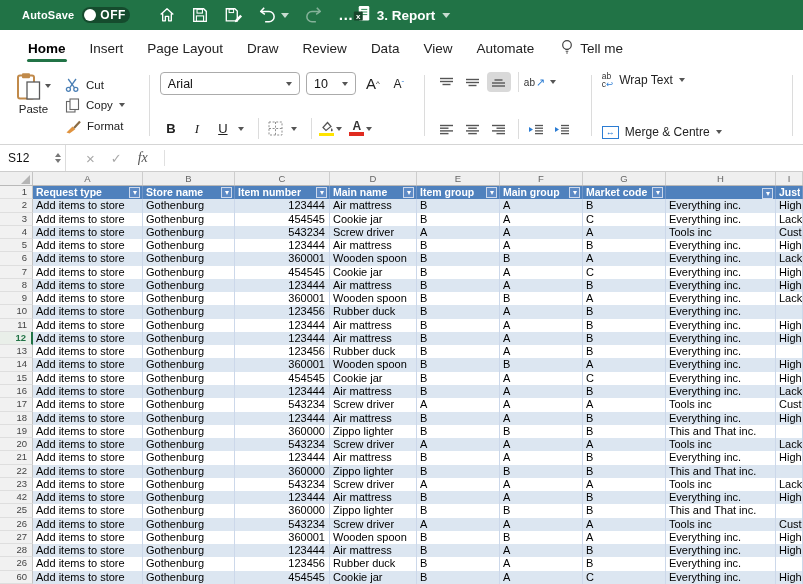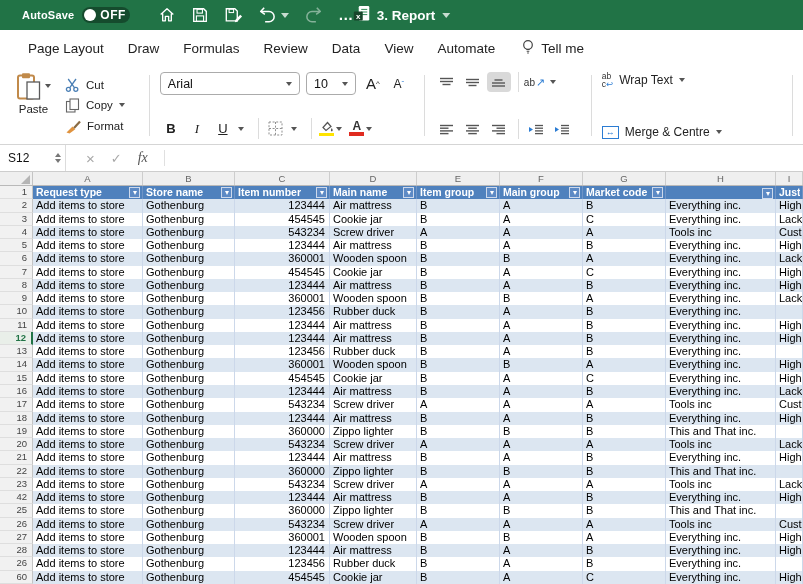--- a/index.html
+++ b/index.html
@@ -152,23 +152,24 @@
           <text x="5" y="13.6" fill="#fff" font-size="8" font-weight="bold" text-anchor="middle">x</text>
         </svg>
     </span>
     <span>3. Report</span>
     <span class="chev"></span>
   </div>
 </div>
 
 <div class="tabsrow">
   <div id="tabs-container" style="display:flex;align-items:center;">
+      <div class="tab active">Home</div>
+      <div class="tab">Insert</div>
       <div class="tab">Page Layout</div>
       <div class="tab">Draw</div>
-      <div class="tab">Formulas</div>
       <div class="tab">Review</div>
       <div class="tab">Data</div>
       <div class="tab">View</div>
       <div class="tab">Automate</div>
     </div>
   <div class="tellme">
     <span>
       <svg width="14" height="16" viewBox="0 0 14 16">
           <circle cx="7" cy="6" r="4.3" stroke="#444" fill="none" stroke-width="1.2"></circle>
           <path d="M5.4 10.5 h3.2 M5.7 12.3 h2.6 M6.2 14 h1.6" stroke="#444" stroke-width="1.1" fill="none"></path>

